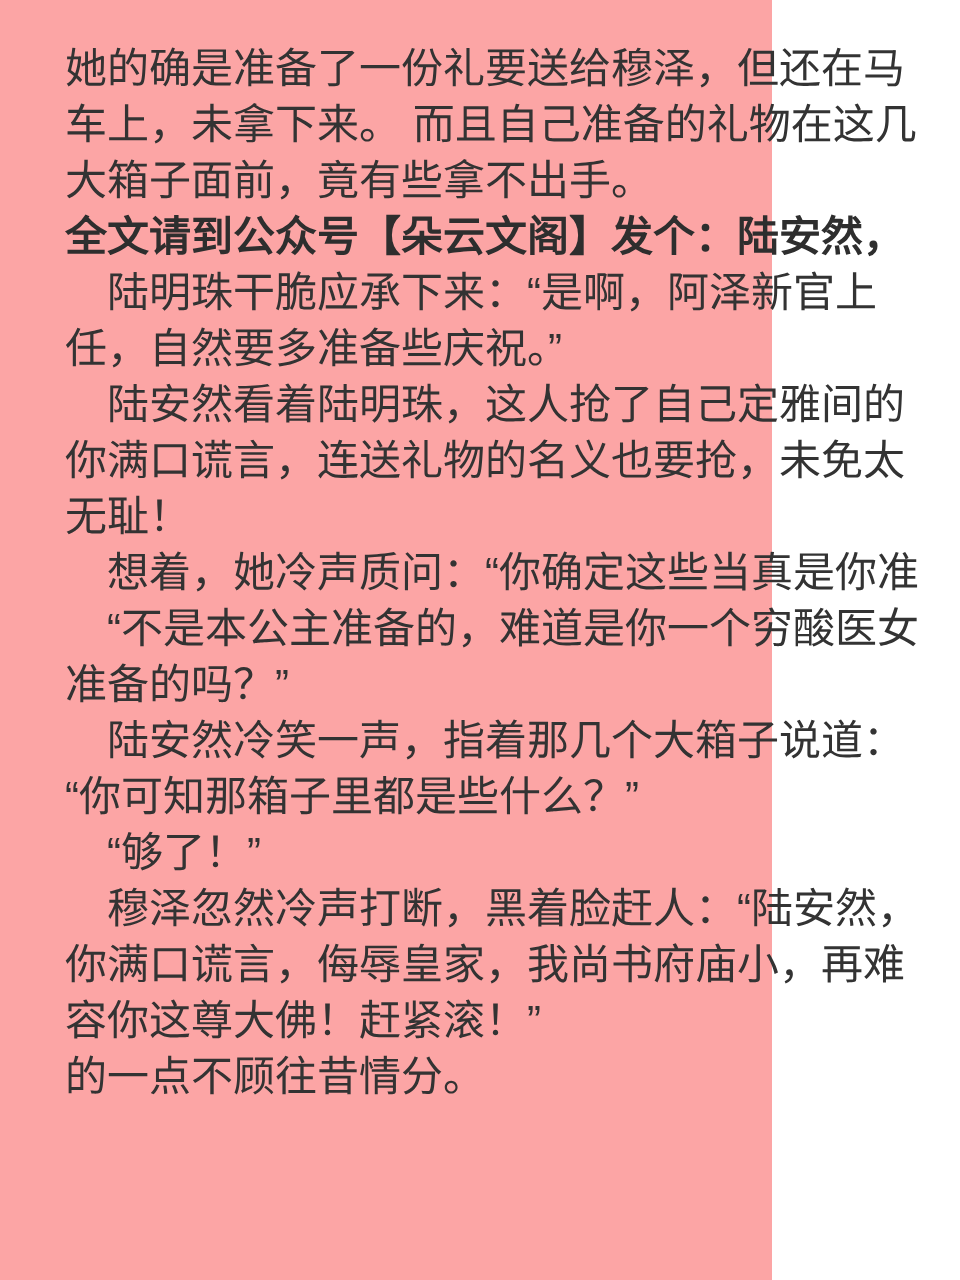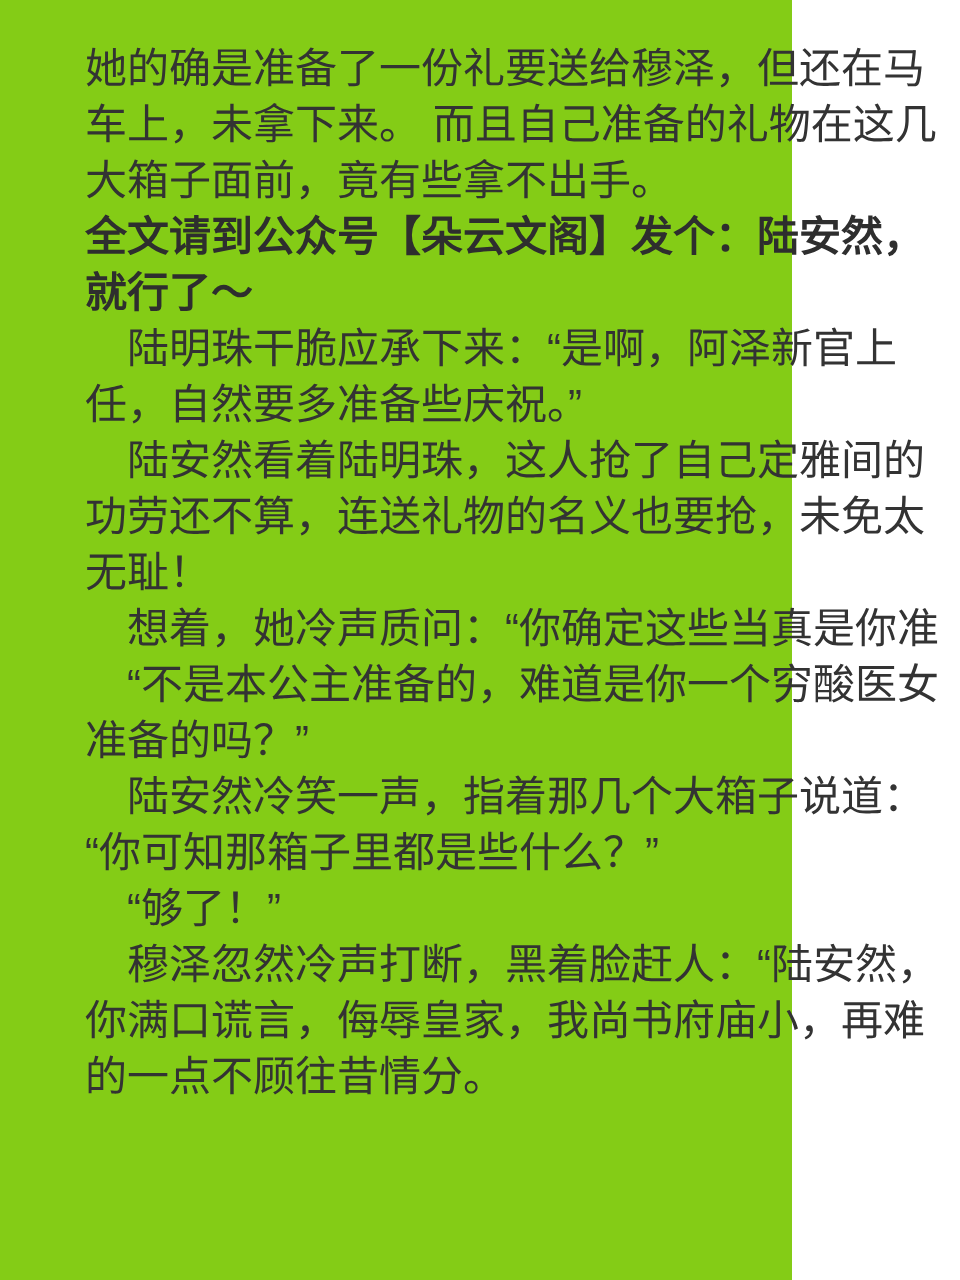--- a/index.html
+++ b/index.html
@@ -9,22 +9,21 @@
   body {
     width: 960px;
     height: 1280px;
     background: #ffffff;
     overflow: hidden;
     font-family: "Liberation Sans", "DejaVu Sans", sans-serif;
   }
   .reader-page {
     width: 772px;
     height: 1280px;
-    background: #84cc16;
-    padding-left: 20px;
+    background: #fca5a5;
   }
   .text-content {
     box-sizing: border-box;
     padding: 41px 40px 0 65px;
     font-size: 42px;
     line-height: 56px;
     color: #333333;
     letter-spacing: 0;
   }
   .paragraph {
@@ -49,46 +48,46 @@
 
 <main class="reader-page">
   <div class="text-content">
       <div class="paragraph">
         <div class="line">她的确是准备了一份礼要送给穆泽，但还在马</div>
         <div class="line">车上，未拿下来。 而且自己准备的礼物在这几</div>
         <div class="line">大箱子面前，竟有些拿不出手。</div>
       </div>
       <div class="paragraph bold">
         <div class="line">全文请到公众号【朵云文阁】发个：陆安然，</div>
-        <div class="line">就行了～</div>
       </div>
       <div class="paragraph">
         <div class="line indent">陆明珠干脆应承下来：“是啊，阿泽新官上</div>
         <div class="line">任，自然要多准备些庆祝。”</div>
       </div>
       <div class="paragraph">
         <div class="line indent">陆安然看着陆明珠，这人抢了自己定雅间的</div>
-        <div class="line">功劳还不算，连送礼物的名义也要抢，未免太</div>
+        <div class="line">你满口谎言，连送礼物的名义也要抢，未免太</div>
         <div class="line">无耻！</div>
       </div>
       <div class="paragraph">
         <div class="line indent">想着，她冷声质问：“你确定这些当真是你准</div>
       </div>
       <div class="paragraph">
         <div class="line indent">“不是本公主准备的，难道是你一个穷酸医女</div>
         <div class="line">准备的吗？”</div>
       </div>
       <div class="paragraph">
         <div class="line indent">陆安然冷笑一声，指着那几个大箱子说道：</div>
         <div class="line">“你可知那箱子里都是些什么？”</div>
       </div>
       <div class="paragraph">
         <div class="line indent">“够了！”</div>
       </div>
       <div class="paragraph">
         <div class="line indent">穆泽忽然冷声打断，黑着脸赶人：“陆安然，</div>
         <div class="line">你满口谎言，侮辱皇家，我尚书府庙小，再难</div>
+        <div class="line">容你这尊大佛！赶紧滚！”</div>
       </div>
       <div class="paragraph">
         <div class="line">的一点不顾往昔情分。</div>
       </div>
     </div>
 </main>
 
 </body></html>

